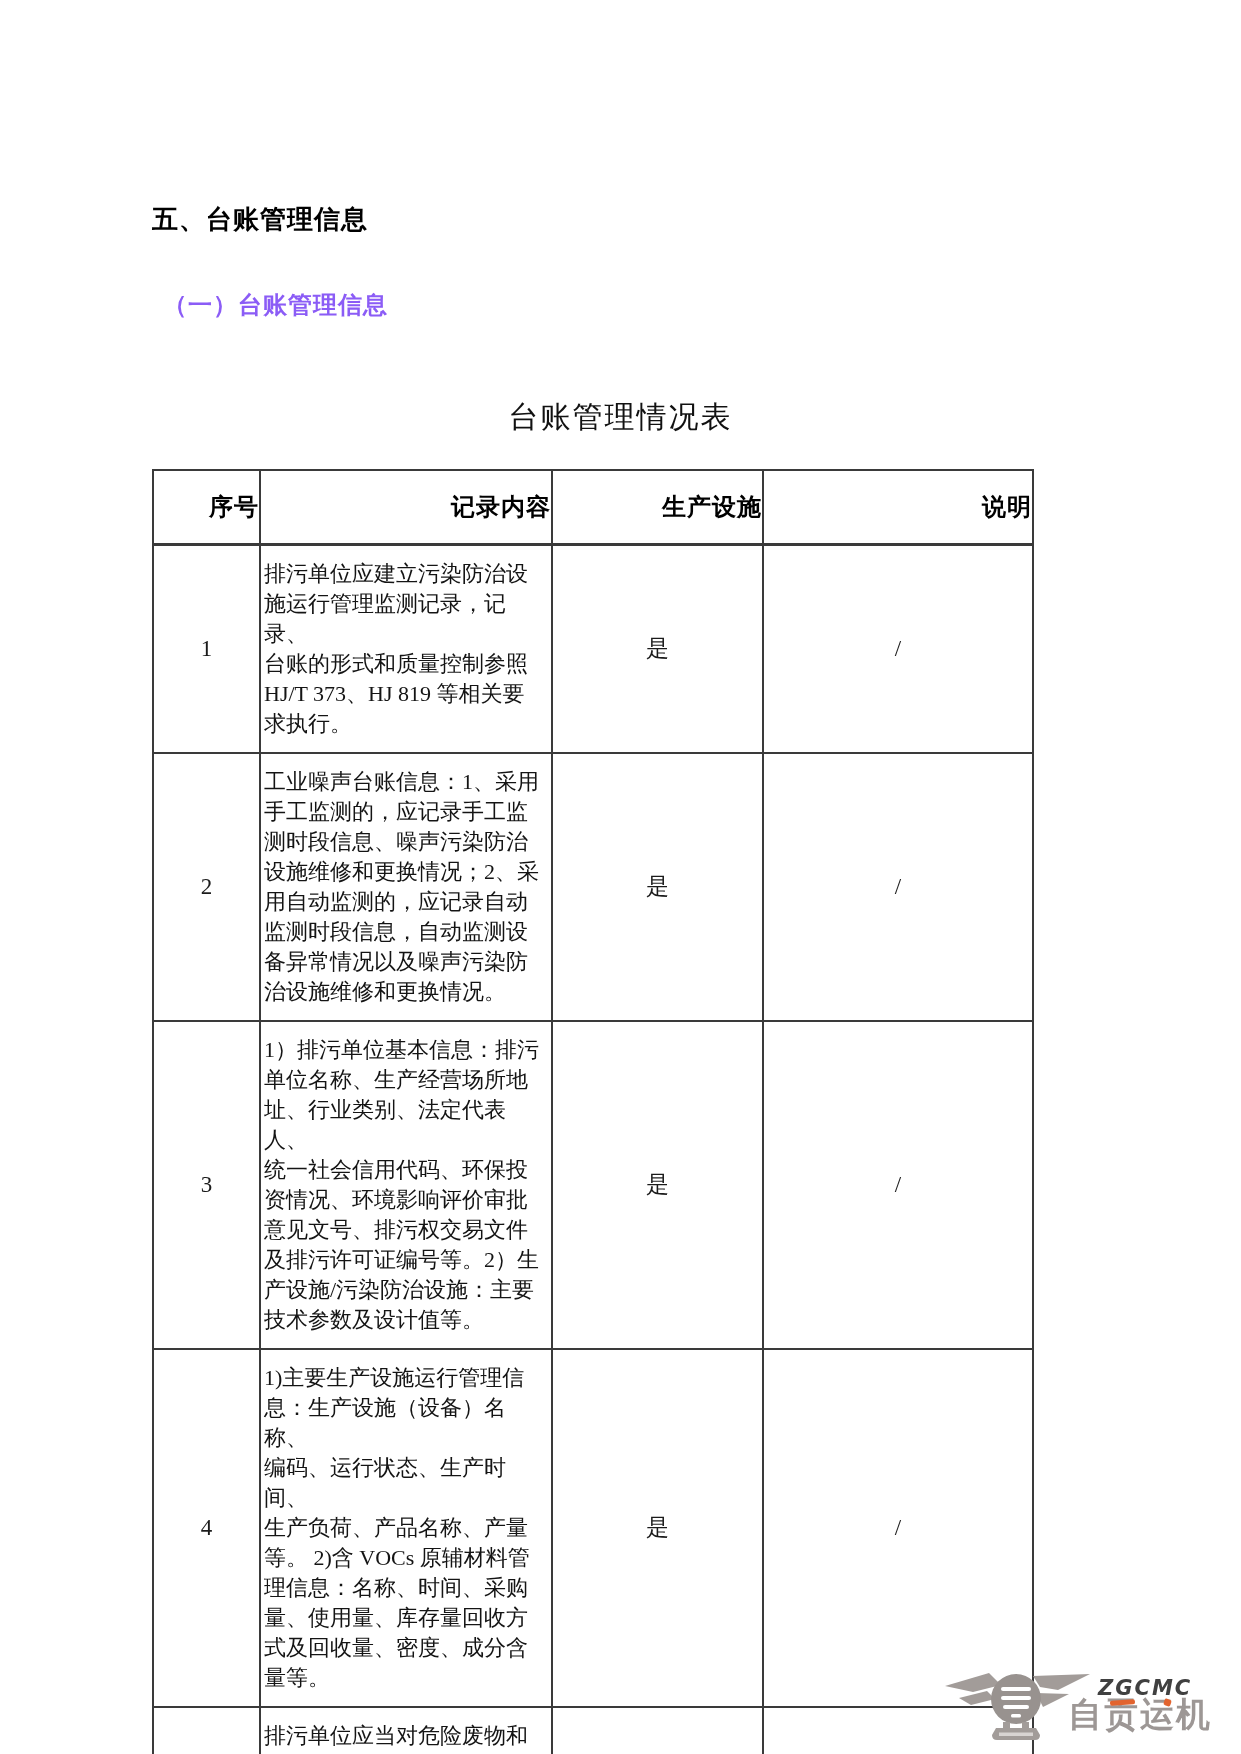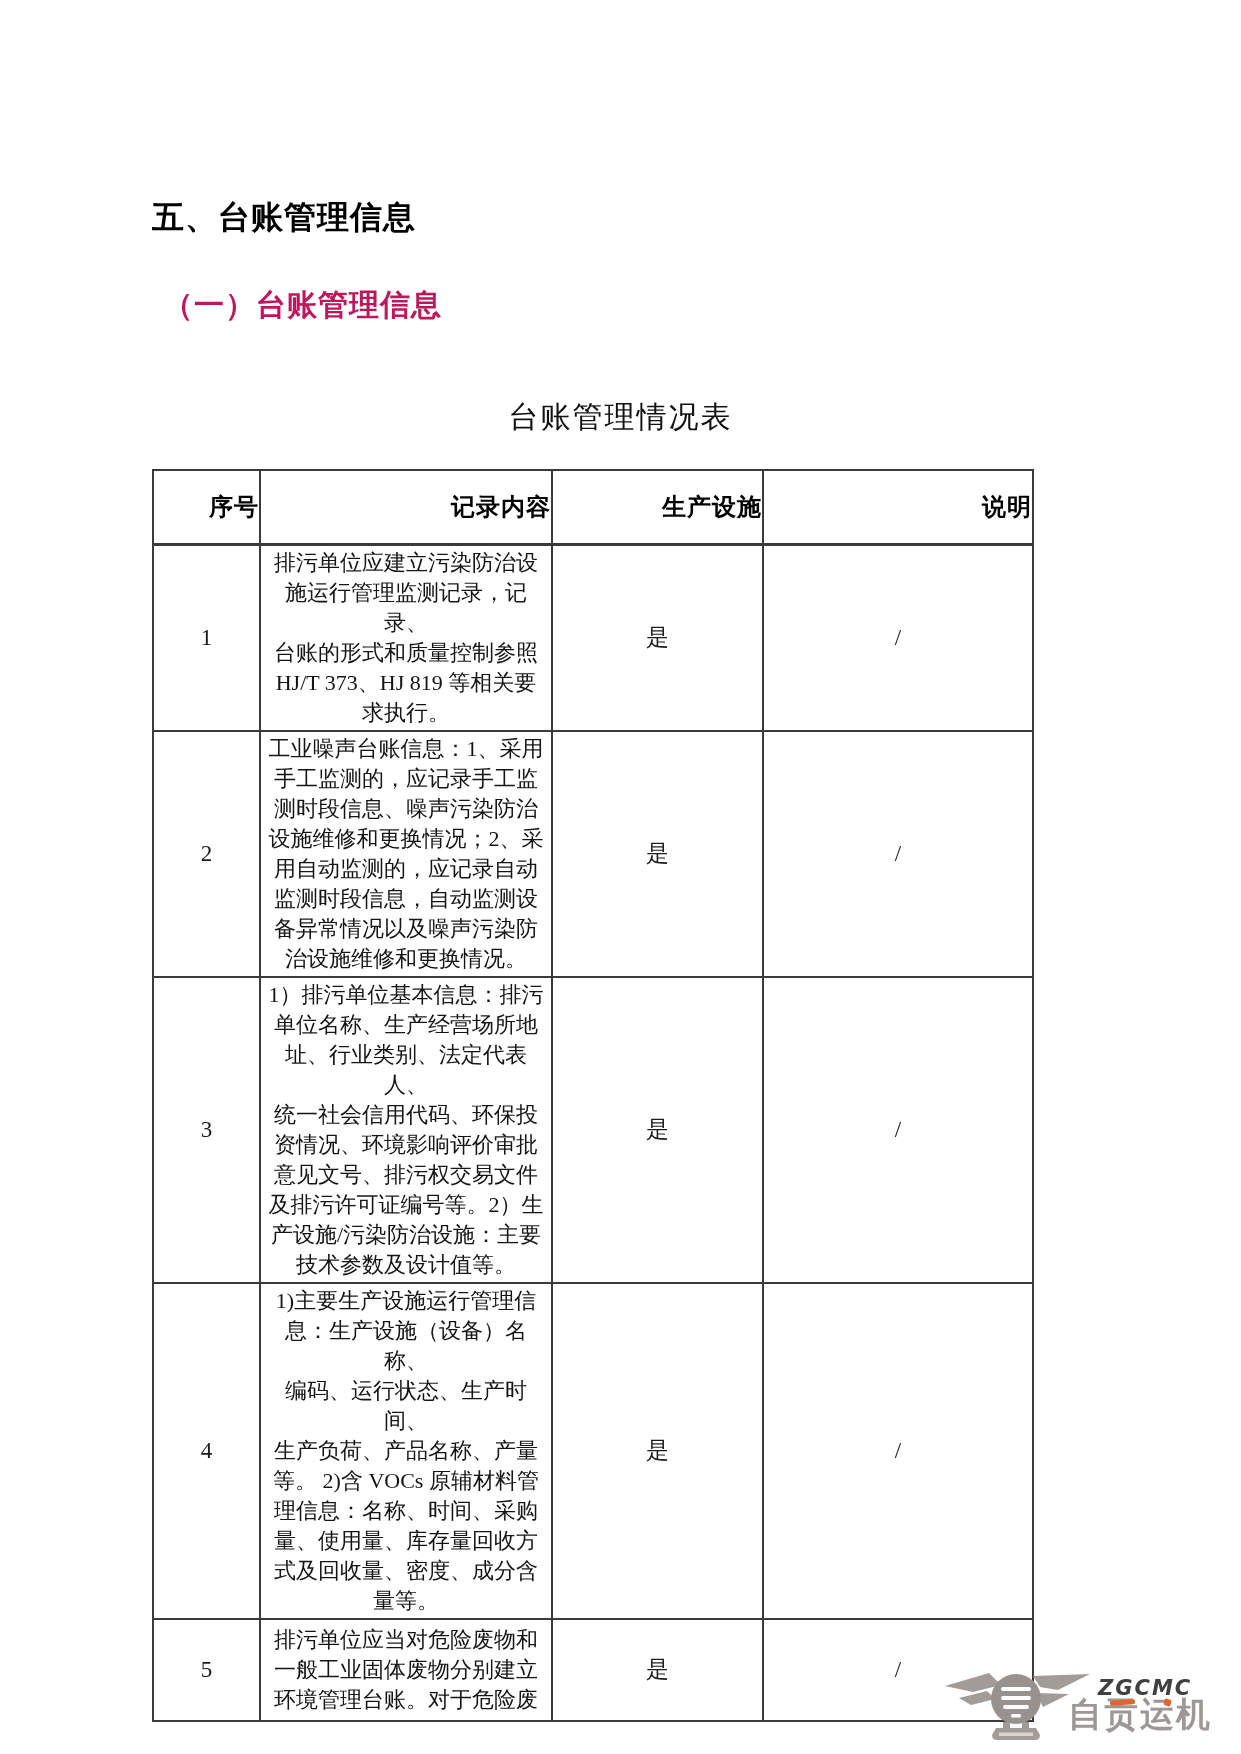--- a/index.html
+++ b/index.html
@@ -2,38 +2,38 @@
 <html><head>
 <meta charset="utf-8">
 <style>
   * { margin: 0; padding: 0; box-sizing: border-box; }
   html, body { background: #e8e8e8; }
   body { width: 1241px; height: 1754px; position: relative;
          font-family: "Liberation Serif", "DejaVu Serif", serif; color: #1b1b1b; }
   .page { position: absolute; left: 0; top: 0; width: 1241px; height: 1754px;
           background: #ffffff; overflow: hidden; }
 
-  .h1 { position: absolute; left: 152px; top: 200px; font-size: 32px; line-height: 40px;
-        font-weight: bold; font-family: Liberation Mono, monospace;
+  .h1 { position: absolute; left: 152px; top: 200px; font-size: 26px; line-height: 40px;
+        font-weight: bold; font-family: Liberation Serif, serif;
         color: #000; letter-spacing: 1px; }
-  .h2 { position: absolute; left: 163px; top: 286px; font-size: 30px; line-height: 38px;
+  .h2 { position: absolute; left: 163px; top: 286px; font-size: 24px; line-height: 38px;
         font-weight: bold; font-family: "Liberation Serif", "DejaVu Serif", serif;
-        color: #be185d; letter-spacing: 1px; }
+        color: #8b5cf6; letter-spacing: 1px; }
   .tbl-title { position: absolute; left: 0; top: 396px; width: 1241px; text-align: center;
         font-size: 30px; line-height: 42px; color: #111; letter-spacing: 2px; }
 
   table.ledger { position: absolute; left: 152px; top: 469px; width: 880px;
         border-collapse: collapse; table-layout: fixed; background: #fff; }
   table.ledger th, table.ledger td { border: 2px solid #3a3a3a; vertical-align: middle;
         overflow: hidden; }
   table.ledger thead th { height: 74px; font-size: 24px; font-weight: bold; text-align: right;
         font-family: "DejaVu Sans", "Liberation Sans", sans-serif; color: #000;
         border-bottom-width: 3px; letter-spacing: 1px; }
   td.c-no   { text-align: center; font-size: 23px; }
-  td.c-body { padding: 2px 3px; font-size: 22px; line-height: 30px; text-align: center;
+  td.c-body { padding: 13px 3px; font-size: 22px; line-height: 30px; text-align: left;
               white-space: pre-line; color: #141414; }
   td.c-mid  { text-align: center; font-size: 23px; }
   tbody tr.r1 td { height: 154px; }
   tbody tr.r2 td { height: 240px; }
   tbody tr.r3 td { height: 269px; }
   tbody tr.r4 td { height: 269px; }
   tbody tr.r5 td { height: 102px; }
 
   .logo { position: absolute; left: 938px; top: 1658px; width: 300px; height: 92px; }
   .logo svg { position: absolute; left: 5px; top: 8px; }

